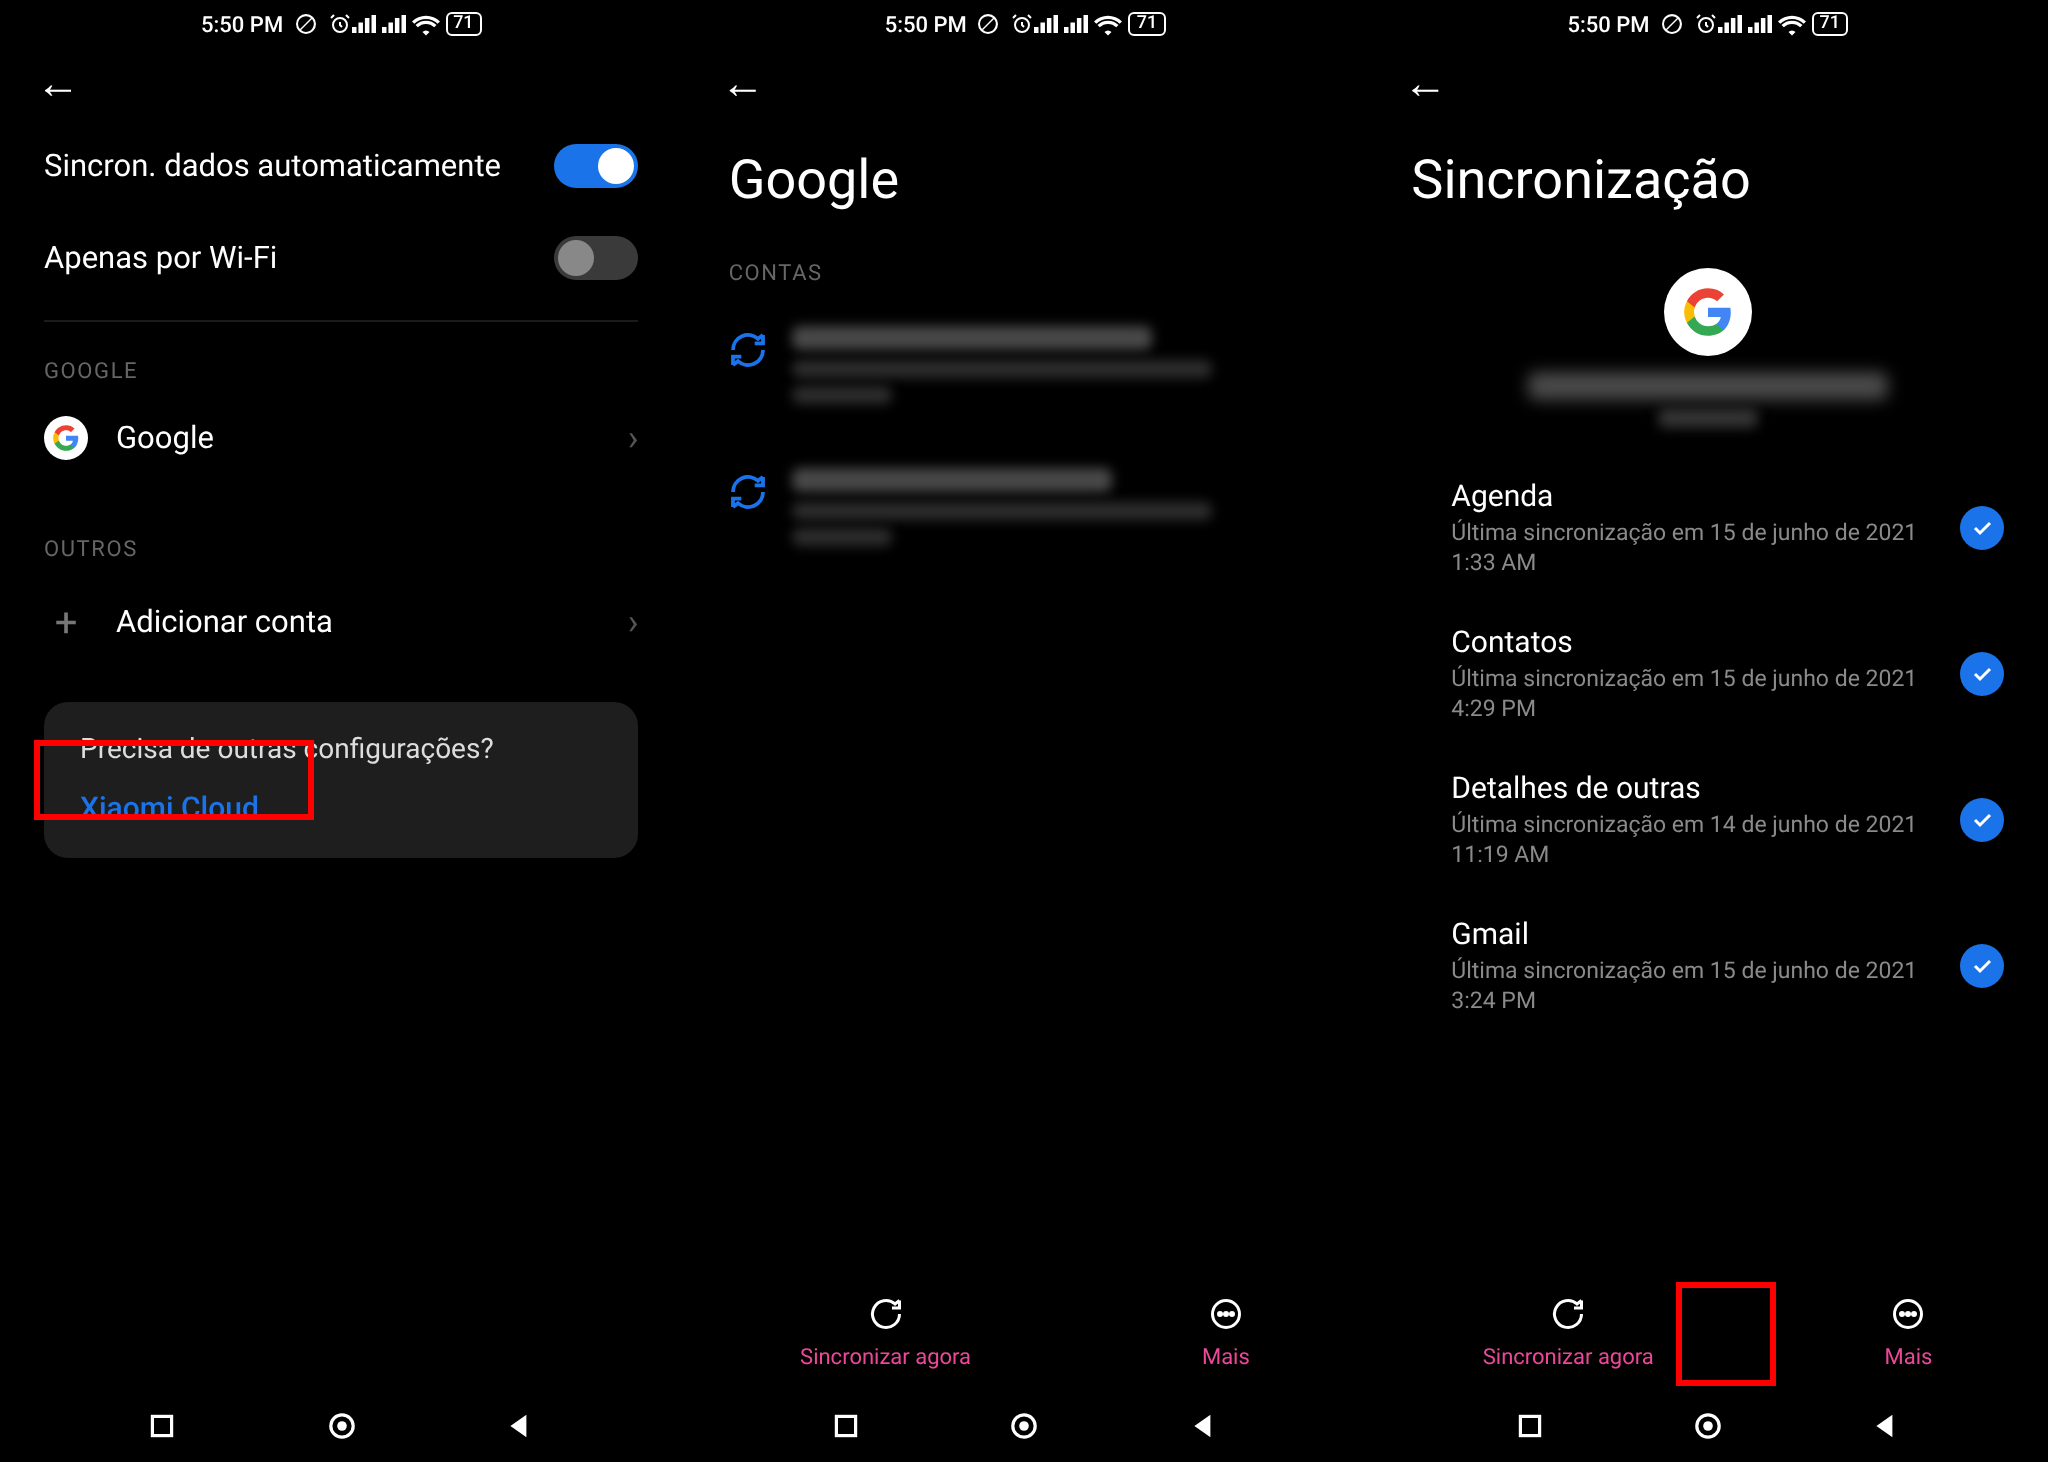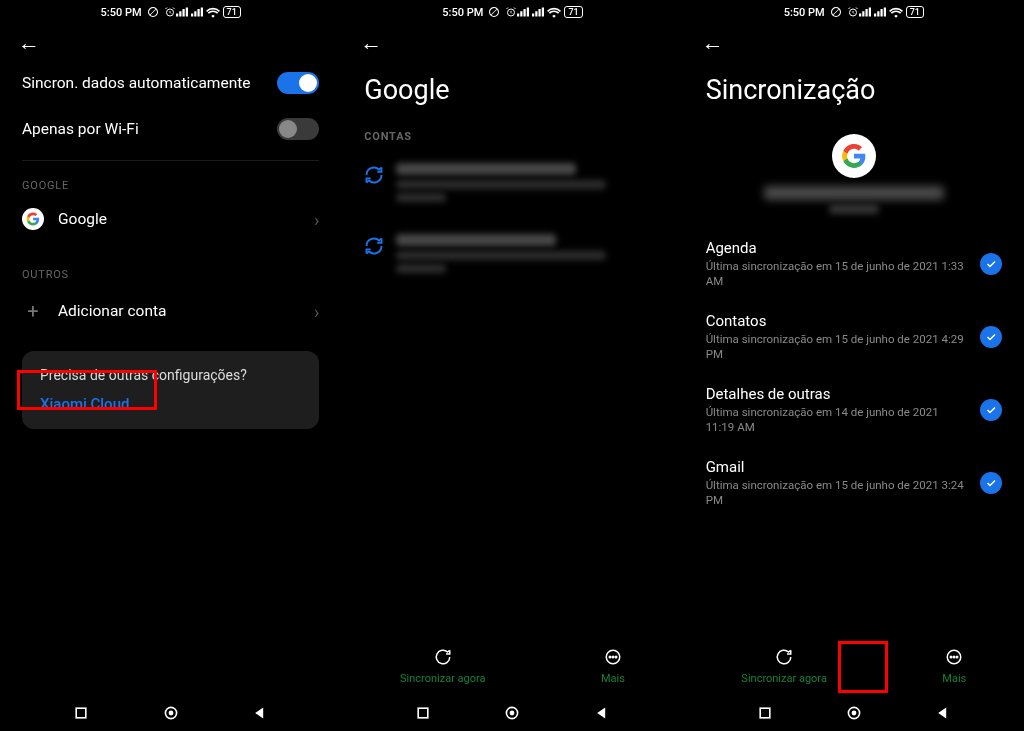--- a/index.html
+++ b/index.html
@@ -85,28 +85,28 @@
   .blur-line { background:#484848; border-radius:4px; filter:blur(3px); height:12px; margin-bottom:5px;}
   .blur-sub { background:#2d2d2d; border-radius:4px; filter:blur(3px); height:9px; margin-bottom:4px;}
   .center-col { text-align:center; padding: 8px 0 14px 0;}
   .blur-email-lg { background:#4a4a4a; filter:blur(4px); height:14px; width:180px; margin:0 auto 4px auto; border-radius:4px;}
   .blur-service { background:#333; filter:blur(3px); height:10px; width:50px; margin:0 auto; border-radius:4px;}
   .check-badge {
     width:22px;height:22px;border-radius:50%;background:#1a73e8;display:flex;align-items:center;justify-content:center;flex-shrink:0;
   }
   .check-badge svg{width:12px;height:12px;}
   .sync-item{ padding:11px 0; display:flex; align-items:center; gap:10px;}
-  .sync-item .txt{flex:1;}
+  .sync-item .txt{flex:1;margin-left:20px;}
   .sync-item .name{font-size:15px;}
   .sync-item .sub{font-size:11.5px;color:#8a8a8a; margin-top:2px; line-height:1.35;}
   .bottom-bar {
     height: 58px; display:flex; align-items:center; justify-content:space-around;
     background:#000;
   }
-  .bottom-btn { text-align:center; color:#15803d; }
+  .bottom-btn { text-align:center; color:#ec4899; }
   .bottom-btn .lbl{ font-size:11px; margin-top:2px;}
   .nav-bar {
     height: 36px; display:flex; justify-content:space-evenly; align-items:center;
     background:#000;
   }
   .nav-icon { width:16px;height:16px; }
   .icon-svg{ width:18px;height:18px; }
 </style>
 </head>
 <body>
@@ -219,21 +219,21 @@
         </svg>
       <svg style="width:14px;height:11px" viewBox="0 0 24 18" fill="#fff">
           <path d="M12 18l-3-3a4 4 0 016 0zM5 11l-2-2a13 13 0 0118 0l-2 2a10 10 0 00-14 0zM0 6a17 17 0 0124 0l-2 2a14 14 0 00-20 0z"></path>
         </svg>
       <span style="border:1px solid #fff;border-radius:3px;font-size:9px;padding:0 3px;">71</span>
     </div>
   </div>
   <div class="back-row"><span class="back-arrow">←</span></div>
   <div class="title">Google</div>
   <div class="content">
-    <div class="section-label" style="padding-top:4px;font-weight:bold;">CONTAS</div>
+    <div class="section-label" style="padding-top:4px;">CONTAS</div>
     <div class="acct-row">
       <svg class="sync-icon" viewBox="0 0 24 24" fill="none" stroke="#1a73e8" stroke-width="2.3">
           <path d="M21 12a9 9 0 01-15 6.7L3 21M3 12a9 9 0 0115-6.7L21 3"></path>
           <path d="M3 21v-5h5M21 3v5h-5"></path>
         </svg>
       <div style="flex:1;">
         <div class="blur-line" style="width:180px;"></div>
         <div class="blur-sub" style="width:210px;"></div>
         <div class="blur-sub" style="width:50px;"></div>
       </div>

